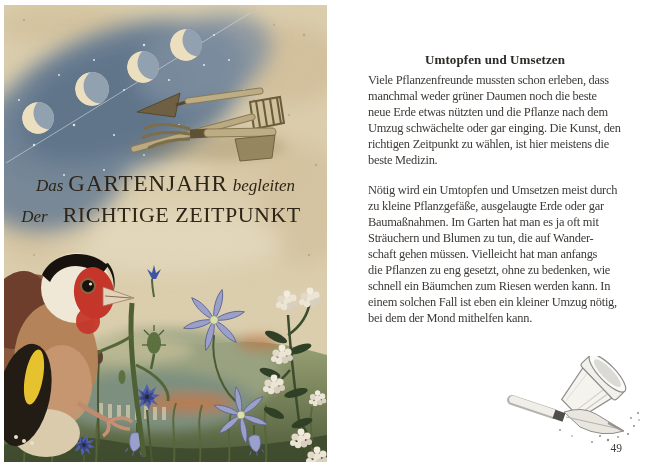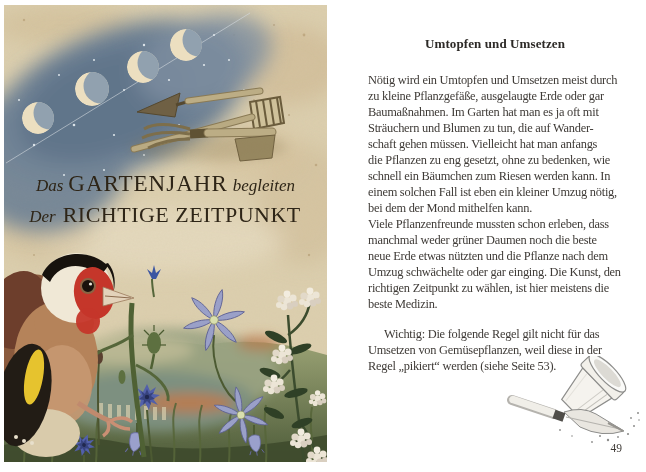--- a/index.html
+++ b/index.html
@@ -7,23 +7,23 @@
           font-family:"Liberation Serif", serif;}
   
   .left-page{position:absolute;left:4px;top:5px;width:323px;height:457px;}
   .cover-art{position:absolute;left:0;top:0;width:323px;height:457px;display:block;}
   .cover-title{position:absolute;left:0;top:164px;width:100%;text-align:center;
                color:#2e2517;z-index:5;white-space:nowrap;}
   .ct-line{line-height:29px;}
   .ct-line3{line-height:24px;margin-top:1px;}
   .ct-ital{font-style:italic;font-size:17px;margin:0 3px;}
   .ct-caps1{font-size:23px;letter-spacing:1px;margin:0 2px;}
-  .ct-caps2{font-size:22px;letter-spacing:0.5px;margin:0 4px;}
+  .ct-caps2{font-size:22px;letter-spacing:0.5px;margin:0 12px;}
   
-  .chapter-heading{position:absolute;left:368px;top:36px;width:254px;margin:0;
+  .chapter-heading{position:absolute;left:368px;top:52px;width:254px;margin:0;
        text-align:center;font-size:13px;font-weight:700;letter-spacing:0.1px;color:#2d2a27;}
   .textcol{position:absolute;left:368px;top:72px;width:256px;color:#3e3a36;}
   .para{margin:0;font-size:12.4px;line-height:16px;letter-spacing:-0.25px;
         white-space:pre-line;}
   .para.gap{margin-bottom:14px;}
   .para.indent{margin-top:2px;text-indent:16px;}
   .pot-illustration{position:absolute;left:496px;top:356px;width:150px;height:92px;}
   .page-number{position:absolute;left:368px;top:442px;width:254px;text-align:right;
         font-size:11.5px;color:#3e3a36;}
 </style>
@@ -324,38 +324,35 @@
 
     <div class="cover-title">
       <div class="ct-line"><span class="ct-ital">Das</span><span class="ct-caps1">GARTENJAHR</span><span class="ct-ital">begleiten</span></div>
       <div class="ct-line"><span class="ct-ital">Der</span><span class="ct-caps2">RICHTIGE ZEITPUNKT</span></div>
     </div>
   </div>
 
   <h1 class="chapter-heading">Umtopfen und Umsetzen</h1>
 
   <div class="textcol">
+    <p class="para gap">Viele Pflanzenfreunde mussten schon erleben, dass
+manchmal weder grüner Daumen noch die beste
+neue Erde etwas nützten und die Pflanze nach dem
+Umzug schwächelte oder gar einging. Die Kunst, den
+richtigen Zeitpunkt zu wählen, ist hier meistens die
+beste Medizin.</p>
     <p class="para">Nötig wird ein Umtopfen und Umsetzen meist durch
 zu kleine Pflanzgefäße, ausgelaugte Erde oder gar
 Baumaßnahmen. Im Garten hat man es ja oft mit
 Sträuchern und Blumen zu tun, die auf Wander-
 schaft gehen müssen. Vielleicht hat man anfangs
 die Pflanzen zu eng gesetzt, ohne zu bedenken, wie
 schnell ein Bäumchen zum Riesen werden kann. In
 einem solchen Fall ist eben ein kleiner Umzug nötig,
 bei dem der Mond mithelfen kann.</p>
-    <p class="para gap">Viele Pflanzenfreunde mussten schon erleben, dass
-manchmal weder grüner Daumen noch die beste
-neue Erde etwas nützten und die Pflanze nach dem
-Umzug schwächelte oder gar einging. Die Kunst, den
-richtigen Zeitpunkt zu wählen, ist hier meistens die
-beste Medizin.</p>
-    <p class="para indent">Wichtig: Die folgende Regel gilt nicht für das
-Umsetzen von Gemüsepflanzen, weil diese in der
-Regel „pikiert“ werden (siehe Seite 53).</p>
   </div>
 
   <svg class="pot-illustration" viewBox="0 0 150 92">
     <g transform="translate(92,36) rotate(46)">
       <polygon points="-21,-13 21,-13 13,24 -13,24" fill="#f5f3ee" stroke="#8d8d8b" stroke-width="1.2"></polygon>
       <rect x="-25" y="-27" width="50" height="14" rx="3" fill="#f2f0ea" stroke="#8d8d8b" stroke-width="1.2"></rect>
       <ellipse cx="0" cy="-27" rx="25" ry="8" fill="#fafaf8" stroke="#8d8d8b" stroke-width="1.2"></ellipse>
       <ellipse cx="0" cy="-27" rx="18.5" ry="5.5" fill="#dcdad4"></ellipse>
       <line x1="9" y1="-12" x2="5" y2="22" stroke="#cdcbc5" stroke-width="1"></line>
       <line x1="15" y1="-12" x2="10" y2="22" stroke="#c2c0ba" stroke-width="1"></line>

